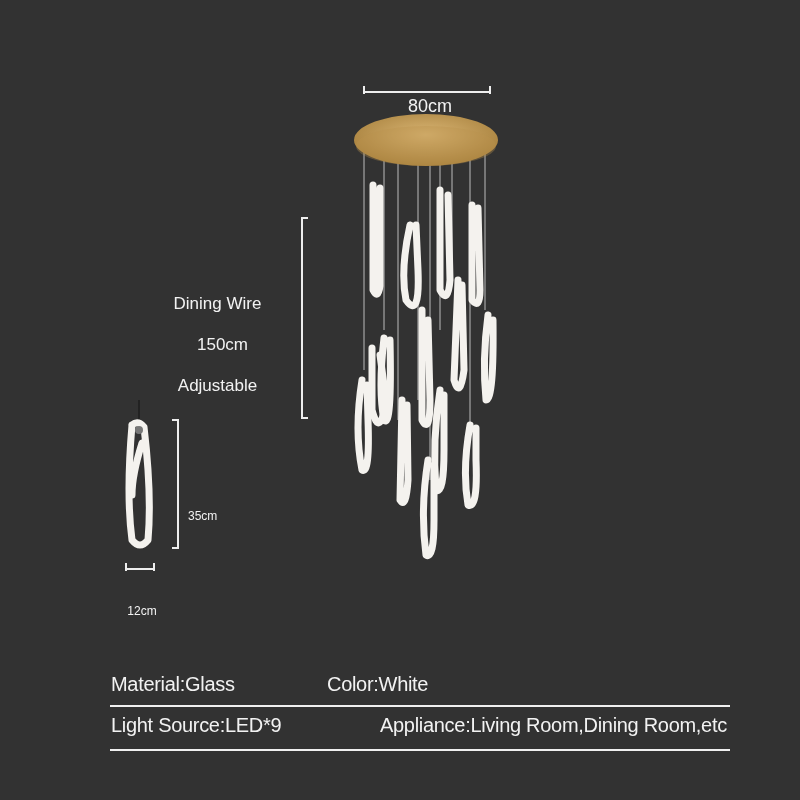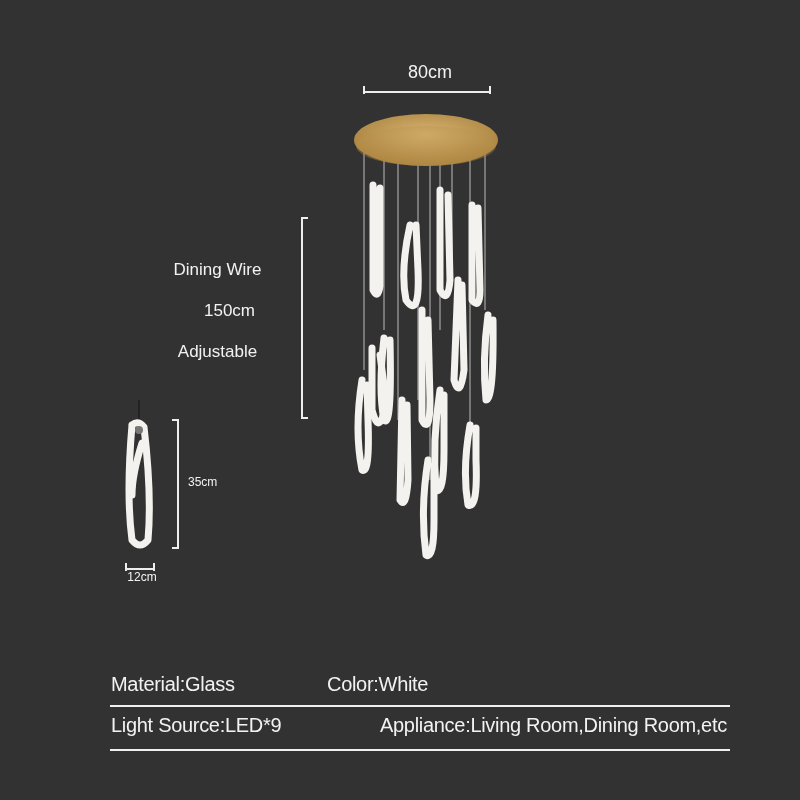--- a/index.html
+++ b/index.html
@@ -5,21 +5,21 @@
   html,body{margin:0;padding:0;}
   body{width:800px;height:800px;background:#323232;position:relative;overflow:hidden;font-family:"Liberation Sans",sans-serif;color:#f2f2f2;}
   .abs{position:absolute;}
   .dim-h{position:absolute;height:2px;background:#eee;}
   .dim-h::before,.dim-h::after{content:"";position:absolute;top:-5px;width:2px;height:8px;background:#eee;}
   .dim-h::before{left:0}.dim-h::after{right:0}
   .dim-v{position:absolute;width:2px;background:#eee;}
   .dim-v::before,.dim-v::after{content:"";position:absolute;left:-5px;width:7px;height:2px;background:#eee;}
   .dim-v.left::before,.dim-v.left::after{left:0;}
   .dim-v::before{top:0}.dim-v::after{bottom:0}
-  .label{position:absolute;font-size:17px;text-align:center;white-space:nowrap;}
+  .label{position:absolute;font-size:17px;text-align:center;white-space:nowrap;margin-top:34px;}
   .small{font-size:12px;}
   .spec{position:absolute;font-size:20px;white-space:nowrap;letter-spacing:-0.3px;text-align:center;}
   .rule{position:absolute;height:2px;background:#f0f0f0;left:110px;width:620px;}
 </style>
 </head>
 <body>
 
 <div class="label" style="left:390px;top:62px;width:80px;font-size:18px;">80cm</div>
 <div class="dim-h" style="left:363px;top:91px;width:128px;"></div>
 
@@ -58,21 +58,21 @@
     <path d="M32 248 L32 310 Q40 340 46 300 L40 255"></path>
     <path d="M22 280 Q14 330 22 370 Q30 375 28 320 L27 285"></path>
     <path d="M62 300 L60 400 Q66 410 68 380 L67 305"></path>
     <path d="M100 290 Q92 340 96 390 Q104 395 104 350 L104 295"></path>
     <path d="M130 325 Q122 370 128 405 Q138 410 136 360 L136 328"></path>
     <path d="M88 360 Q80 410 86 455 Q94 460 94 420 L94 365"></path>
   </g>
 </svg>
 
 <div class="label" style="left:140px;top:260px;width:155px;">Dining Wire</div>
-<div class="label" style="left:152px;top:301px;width:155px;">150cm</div>
+<div class="label" style="left:145px;top:301px;width:155px;">150cm</div>
 <div class="label" style="left:140px;top:342px;width:155px;">Adjustable</div>
 <div class="dim-v left" style="left:301px;top:217px;height:202px;"></div>
 
 <div class="abs" style="left:138px;top:400px;width:2px;height:20px;background:#222;"></div>
 <svg class="abs" style="left:118px;top:415px" width="40" height="140" viewBox="0 0 40 140">
   <g fill="none" stroke="#f4f2ee" stroke-width="7" stroke-linecap="round" stroke-linejoin="round">
     <path d="M14 10 Q8 80 14 125 Q22 135 30 125 Q34 80 26 12 Q20 5 14 10"></path>
     <path d="M24 28 Q14 60 14 80"></path>
   </g>
   <circle cx="21" cy="15" r="4" fill="#777"></circle>

